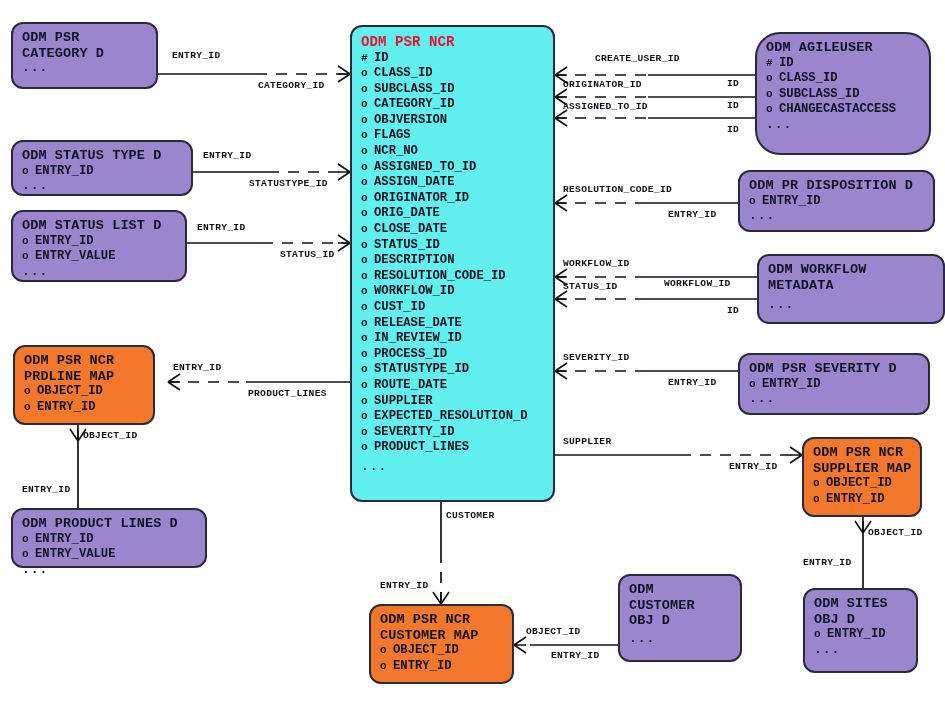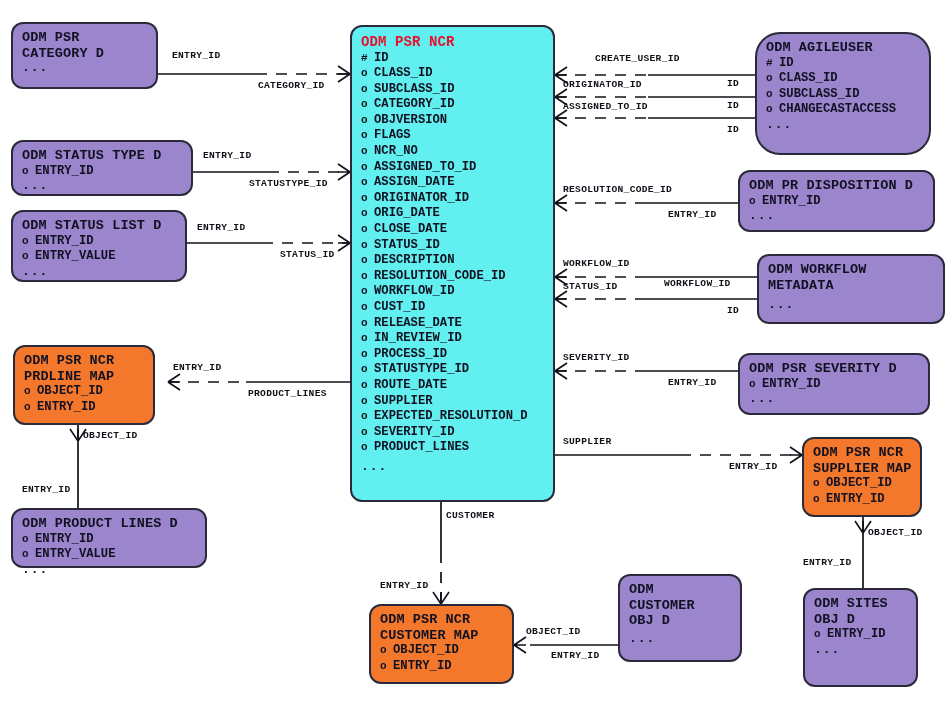--- a/index.html
+++ b/index.html
@@ -264,21 +264,21 @@
     <div class="dots">...</div>
   </div>
 
   <div class="entity orange" style="left:802px; top:437px; width:120px; height:80px;">
     <div class="ent-title">ODM PSR NCR
 SUPPLIER MAP</div>
     <div class="attr"><span class="mk">o</span><span>OBJECT_ID</span></div>
     <div class="attr"><span class="mk">o</span><span>ENTRY_ID</span></div>
   </div>
 
-  <div class="entity purple" style="left:803px; top:588px; width:115px; height:99px;">
+  <div class="entity purple" style="left:803px; top:588px; width:115px; height:85px;">
     <div class="ent-title">ODM SITES
 OBJ D</div>
     <div class="attr"><span class="mk">o</span><span>ENTRY_ID</span></div>
     <div class="dots">...</div>
   </div>
 
   <div class="entity orange" style="left:369px; top:604px; width:145px; height:80px;">
     <div class="ent-title">ODM PSR NCR
 CUSTOMER MAP</div>
     <div class="attr"><span class="mk">o</span><span>OBJECT_ID</span></div>

